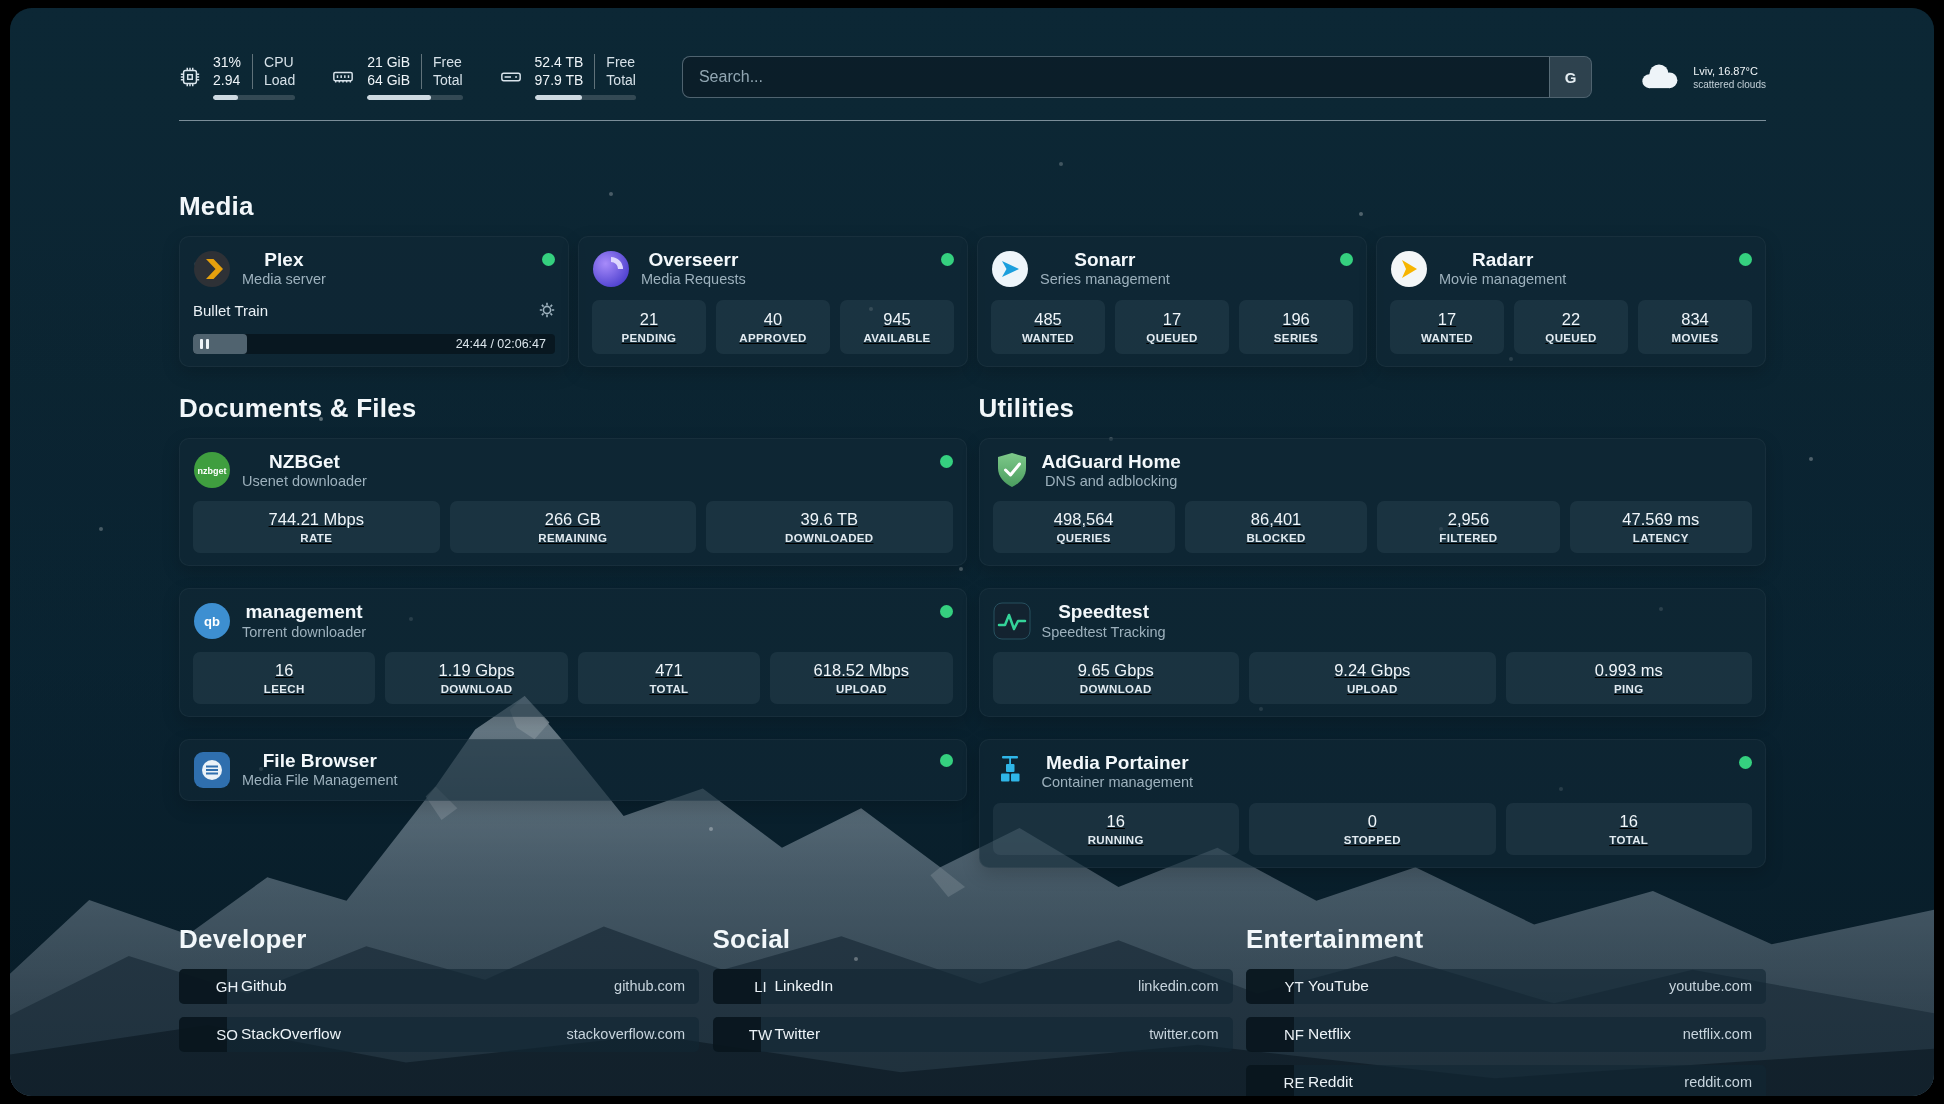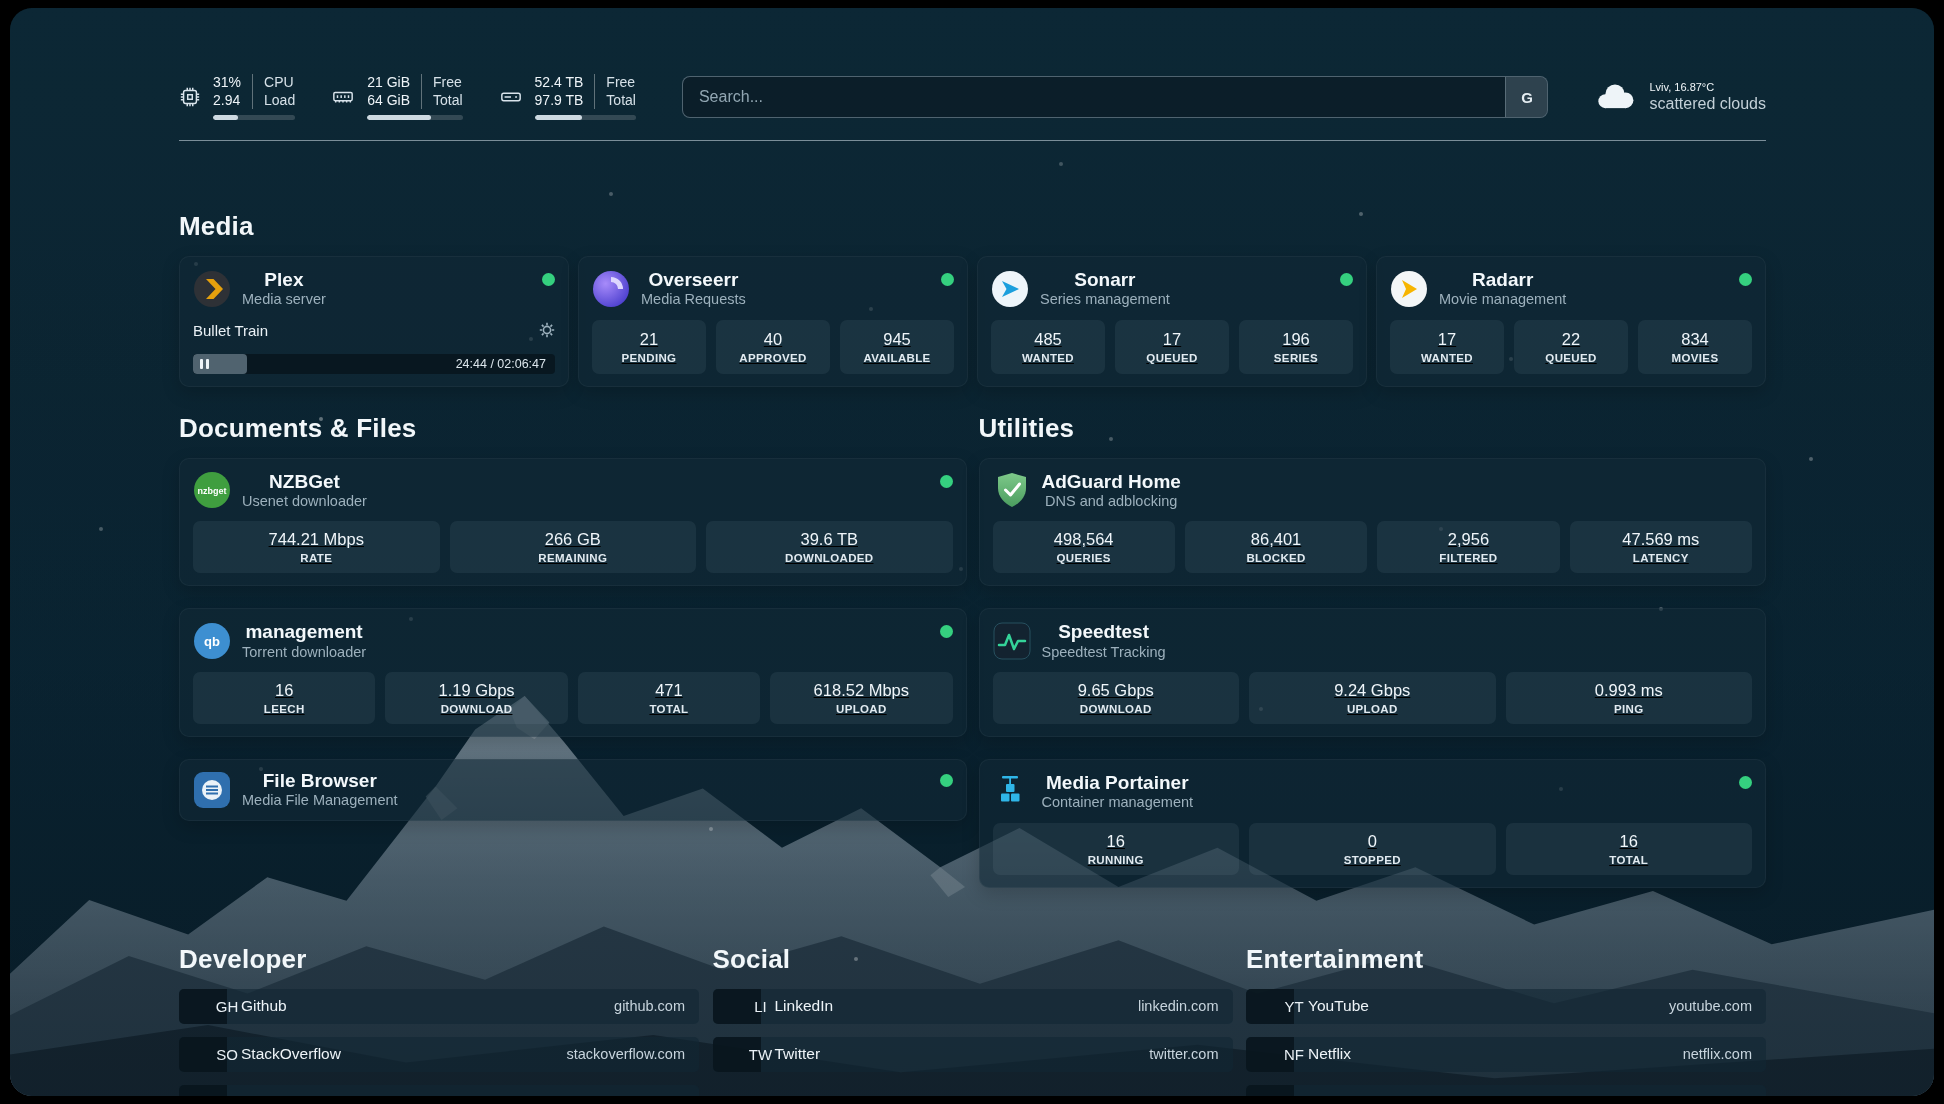--- a/index.html
+++ b/index.html
@@ -31,21 +31,21 @@
       1250px 700px 0 1px rgba(255,255,255,.25), 1800px 450px 0 1px rgba(255,255,255,.28),
       600px 185px 0 1px rgba(255,255,255,.25), 1350px 205px 0 1px rgba(255,255,255,.28),
       185px 255px 0 1px rgba(255,255,255,.25), 1050px 155px 0 1px rgba(255,255,255,.22),
       1550px 780px 0 1px rgba(255,255,255,.28), 845px 950px 0 1px rgba(255,255,255,.30),
       1430px 520px 0 1px rgba(255,255,255,.22), 90px 520px 0 1px rgba(255,255,255,.25);
   }
 
   .content { position: relative; z-index: 2; padding: 0 168px 0 169px; }
 
   
-  .topbar { margin-top: 62px; display: flex; align-items: center; height: 54px; }
+  .topbar { margin-top: 42px; display: flex; align-items: center; height: 54px; }
   .sys-stats { display: flex; align-items: center; gap: 36px; }
   .sysstat { display: flex; align-items: center; gap: 12px; }
   .sys-icon { display: flex; align-items: center; }
   .sys-body { display: flex; flex-direction: column; }
   .sys-pair { display: flex; }
   .sys-col { display: flex; flex-direction: column; gap: 1px; font-size: 14px; line-height: 17px; }
   .sys-values { color: #eef4f8; align-items: flex-start; }
   .sys-labels { color: #d6e1e8; border-left: 1px solid rgba(255,255,255,0.35); margin-left: 11px; padding-left: 11px; }
   .sys-bar { margin-top: 6px; height: 5px; border-radius: 3px; background: rgba(255,255,255,0.16); overflow: hidden; }
   .sys-bar-fill { height: 100%; background: #cdd9e1; border-radius: 3px; }
@@ -62,21 +62,21 @@
   .search-box input::placeholder { color: #92a7b3; }
   .g-btn {
     width: 42px; border: 0; cursor: pointer; font-family: inherit;
     background: rgba(140,160,175,0.28); color: #e6eef3; font-size: 15px; font-weight: 600;
     border-left: 1px solid rgba(165,185,198,0.35); display: flex; align-items: center; justify-content: center;
   }
 
   .weather { display: flex; align-items: center; gap: 13px; }
   .weather-text { display: flex; flex-direction: column; gap: 2px; }
   .weather-main { color: #f1f6f9; font-size: 11px; font-weight: 500; }
-  .weather-sub { color: #c3d0d8; font-size: 16px; }
+  .weather-sub { color: #c3d0d8; font-size: 10px; }
 
   .divider { margin-top: 16px; border: 0; border-top: 1px solid rgba(215,228,237,0.55); }
 
   
   .section-title { font-size: 26px; font-weight: 600; color: #f2f7fa; letter-spacing: .2px; margin-bottom: 14px; }
   .media-section { margin-top: 70px; }
 
   .cards-row { display: flex; gap: 9px; }
   .card {
     background: rgba(16,40,53,0.60); border: 1px solid rgba(255,255,255,0.045);
@@ -603,25 +603,20 @@
           <div class="bm-row">
             <span class="bm-abbr">GH</span>
             <span class="bm-name">Github</span>
             <span class="bm-url">github.com</span>
           </div>
           <div class="bm-row">
             <span class="bm-abbr">SO</span>
             <span class="bm-name">StackOverflow</span>
             <span class="bm-url">stackoverflow.com</span>
           </div>
-          <div class="bm-row">
-            <span class="bm-abbr">DT</span>
-            <span class="bm-name">DEV</span>
-            <span class="bm-url">dev.to</span>
-          </div>
         </section>
 
         <section class="bm-col">
           <h2 class="section-title">Social</h2>
           <div class="bm-row">
             <span class="bm-abbr">LI</span>
             <span class="bm-name">LinkedIn</span>
             <span class="bm-url">linkedin.com</span>
           </div>
           <div class="bm-row">

